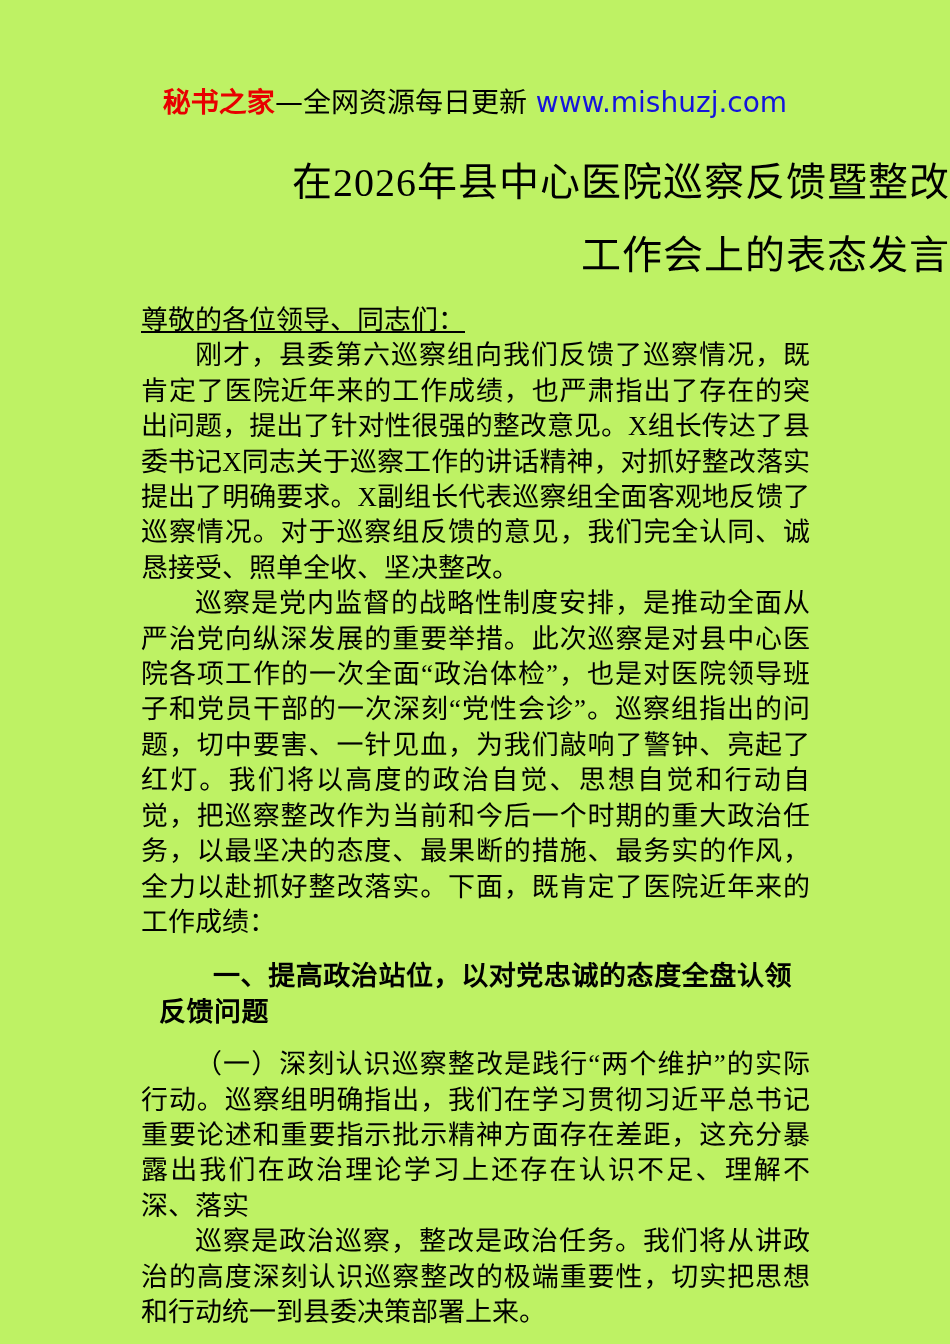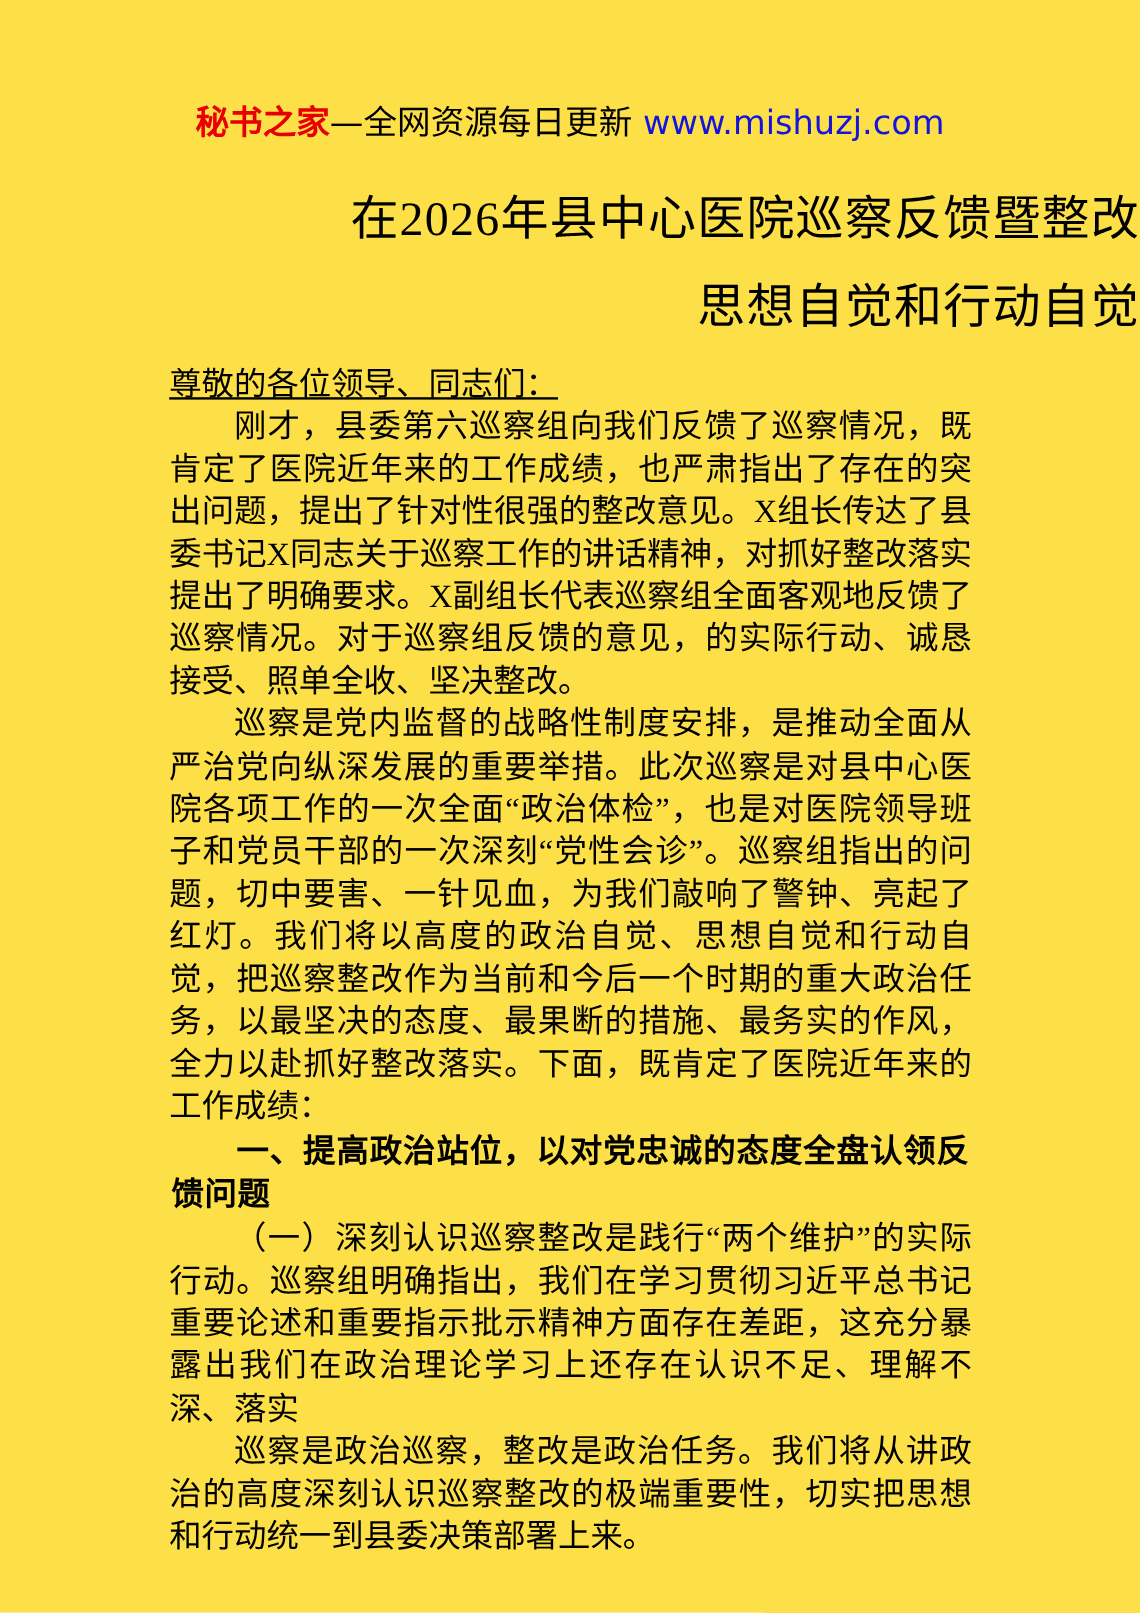--- a/index.html
+++ b/index.html
@@ -4,21 +4,21 @@
 <style>
   html, body {
     margin: 0;
     padding: 0;
     background: #ffffff;
   }
   .page {
     position: relative;
     width: 950px;
     height: 1344px;
-    background: #fde047;
+    background: #bef264;
     overflow: hidden;
     color: #000000;
   }
   
   .site-header {
     position: absolute;
     top: 86px;
     left: 0;
     right: 0;
     text-align: center;
@@ -69,46 +69,46 @@
   .doc-body p {
     margin: 0;
     padding: 0;
     text-indent: 2em;
   }
   .doc-body p.greeting {
     text-indent: 0;
     text-decoration: underline;
   }
   .doc-body h2.section-heading {
-    margin: 2px;
+    margin: 18px;
     padding: 0;
     text-indent: 2em;
     font-size: 27px;
     line-height: 35.4px;
     font-weight: 700;
     font-family: "DejaVu Sans", "Liberation Sans", sans-serif;
     letter-spacing: 0.5px;
   }
 </style>
 </head>
 <body>
 
 <div class="page">
 
   <div class="site-header">
     <span class="brand">秘书之家</span><span class="sep">—</span><span class="tagline">全网资源每日更新 </span><span class="url">www.mishuzj.com</span>
   </div>
 
   <div class="doc-title">
     <div>在2026年县中心医院巡察反馈暨整改</div>
-    <div>思想自觉和行动自觉</div>
+    <div>工作会上的表态发言</div>
   </div>
 
   <div class="doc-body">
     <p class="greeting">尊敬的各位领导、同志们：</p>
-    <p>刚才，县委第六巡察组向我们反馈了巡察情况，既肯定了医院近年来的工作成绩，也严肃指出了存在的突出问题，提出了针对性很强的整改意见。X组长传达了县委书记X同志关于巡察工作的讲话精神，对抓好整改落实提出了明确要求。X副组长代表巡察组全面客观地反馈了巡察情况。对于巡察组反馈的意见，的实际行动、诚恳接受、照单全收、坚决整改。</p>
+    <p>刚才，县委第六巡察组向我们反馈了巡察情况，既肯定了医院近年来的工作成绩，也严肃指出了存在的突出问题，提出了针对性很强的整改意见。X组长传达了县委书记X同志关于巡察工作的讲话精神，对抓好整改落实提出了明确要求。X副组长代表巡察组全面客观地反馈了巡察情况。对于巡察组反馈的意见，我们完全认同、诚恳接受、照单全收、坚决整改。</p>
     <p>巡察是党内监督的战略性制度安排，是推动全面从严治党向纵深发展的重要举措。此次巡察是对县中心医院各项工作的一次全面“政治体检”，也是对医院领导班子和党员干部的一次深刻“党性会诊”。巡察组指出的问题，切中要害、一针见血，为我们敲响了警钟、亮起了红灯。我们将以高度的政治自觉、思想自觉和行动自觉，把巡察整改作为当前和今后一个时期的重大政治任务，以最坚决的态度、最果断的措施、最务实的作风，全力以赴抓好整改落实。下面，既肯定了医院近年来的工作成绩：</p>
     <h2 class="section-heading">一、提高政治站位，以对党忠诚的态度全盘认领反馈问题</h2>
     <p>（一）深刻认识巡察整改是践行“两个维护”的实际行动。巡察组明确指出，我们在学习贯彻习近平总书记重要论述和重要指示批示精神方面存在差距，这充分暴露出我们在政治理论学习上还存在认识不足、理解不深、落实</p>
     <p>巡察是政治巡察，整改是政治任务。我们将从讲政治的高度深刻认识巡察整改的极端重要性，切实把思想和行动统一到县委决策部署上来。</p>
   </div>
 
 </div>
 
 </body></html>

